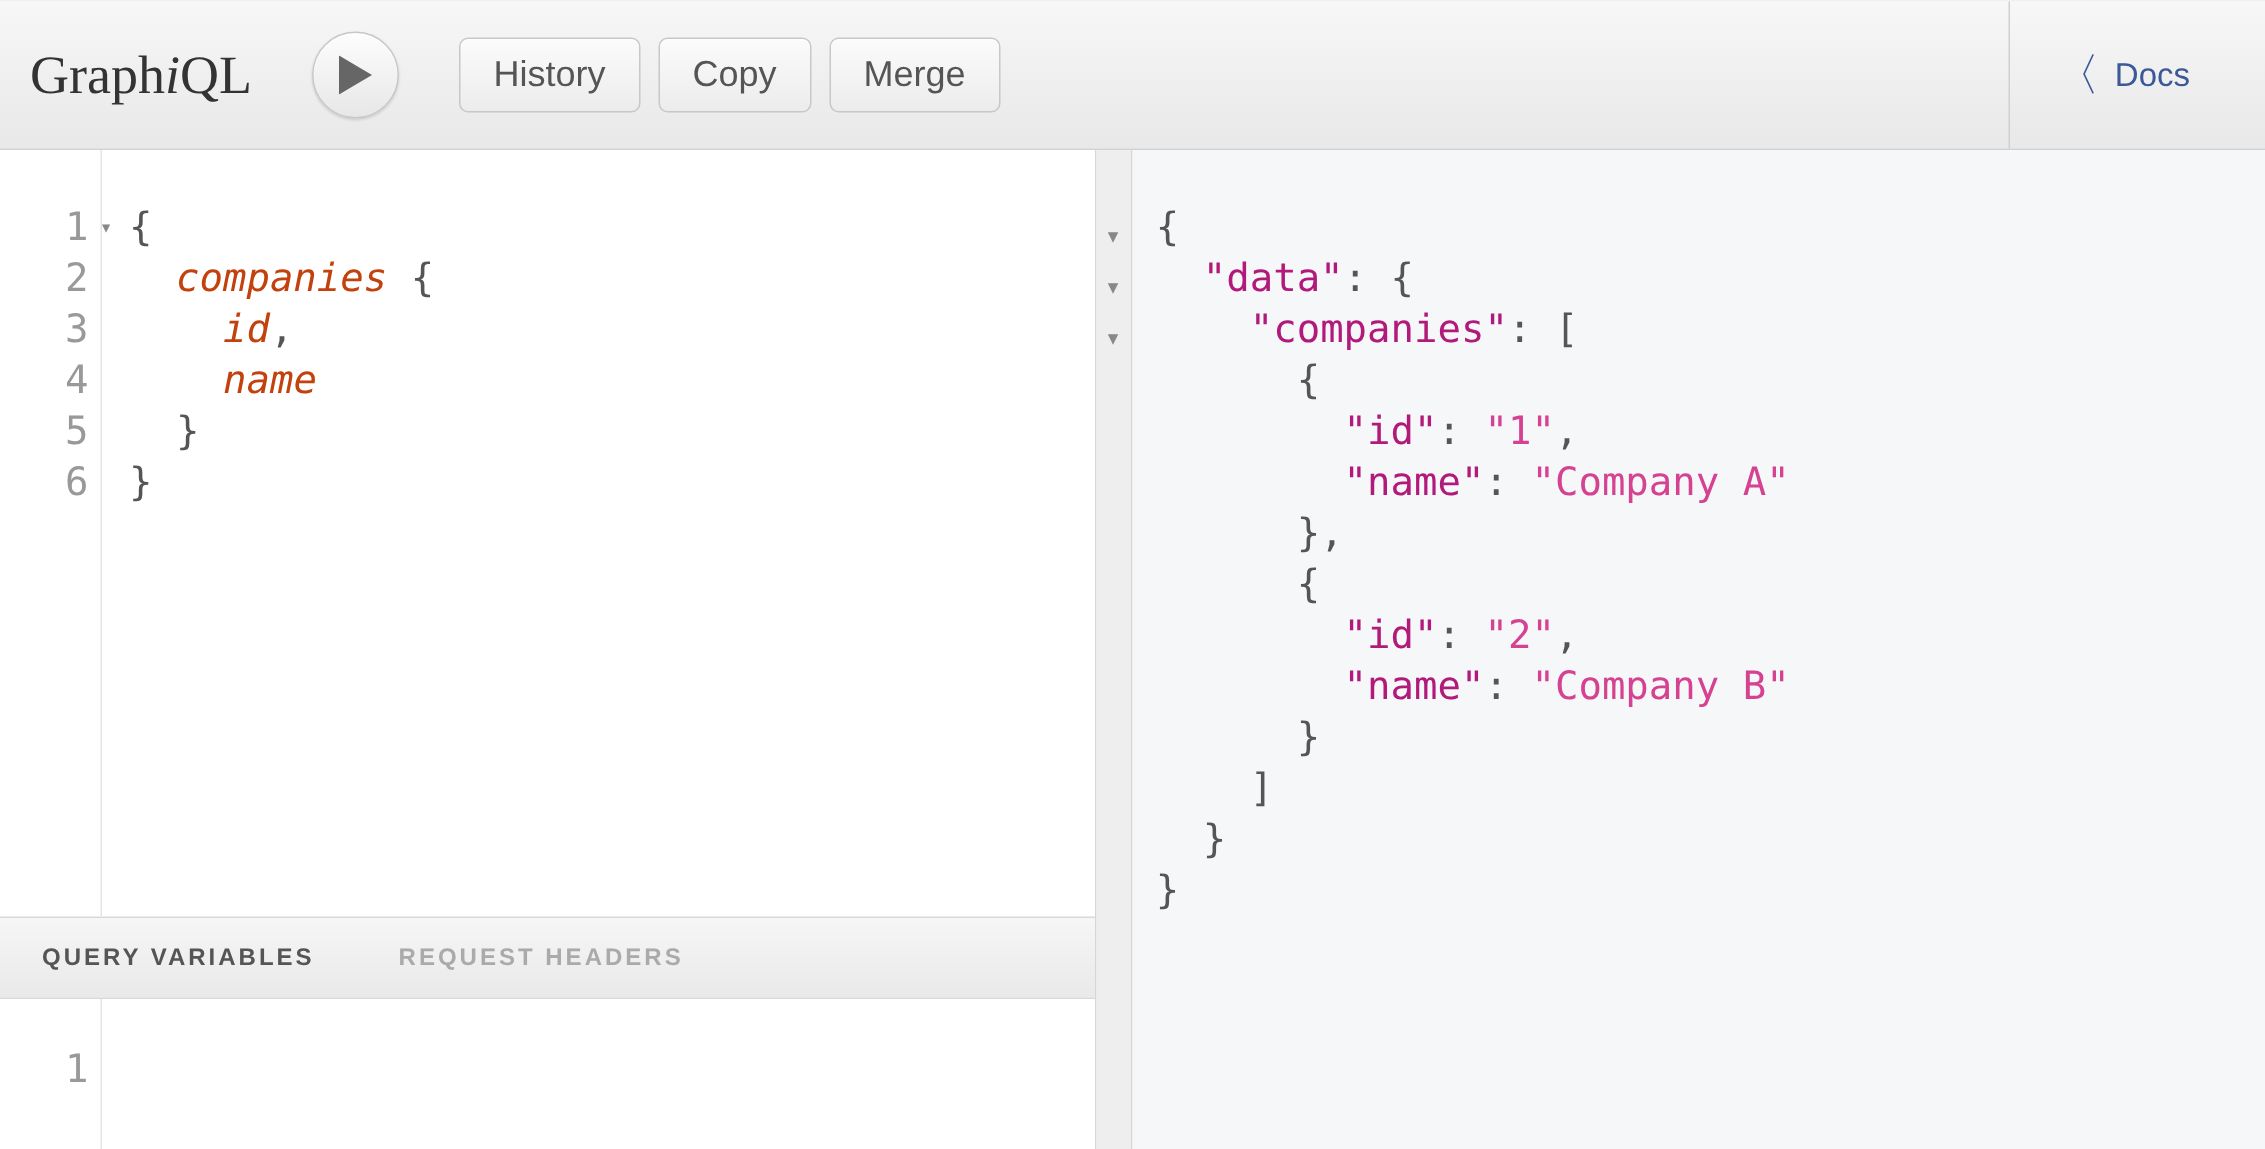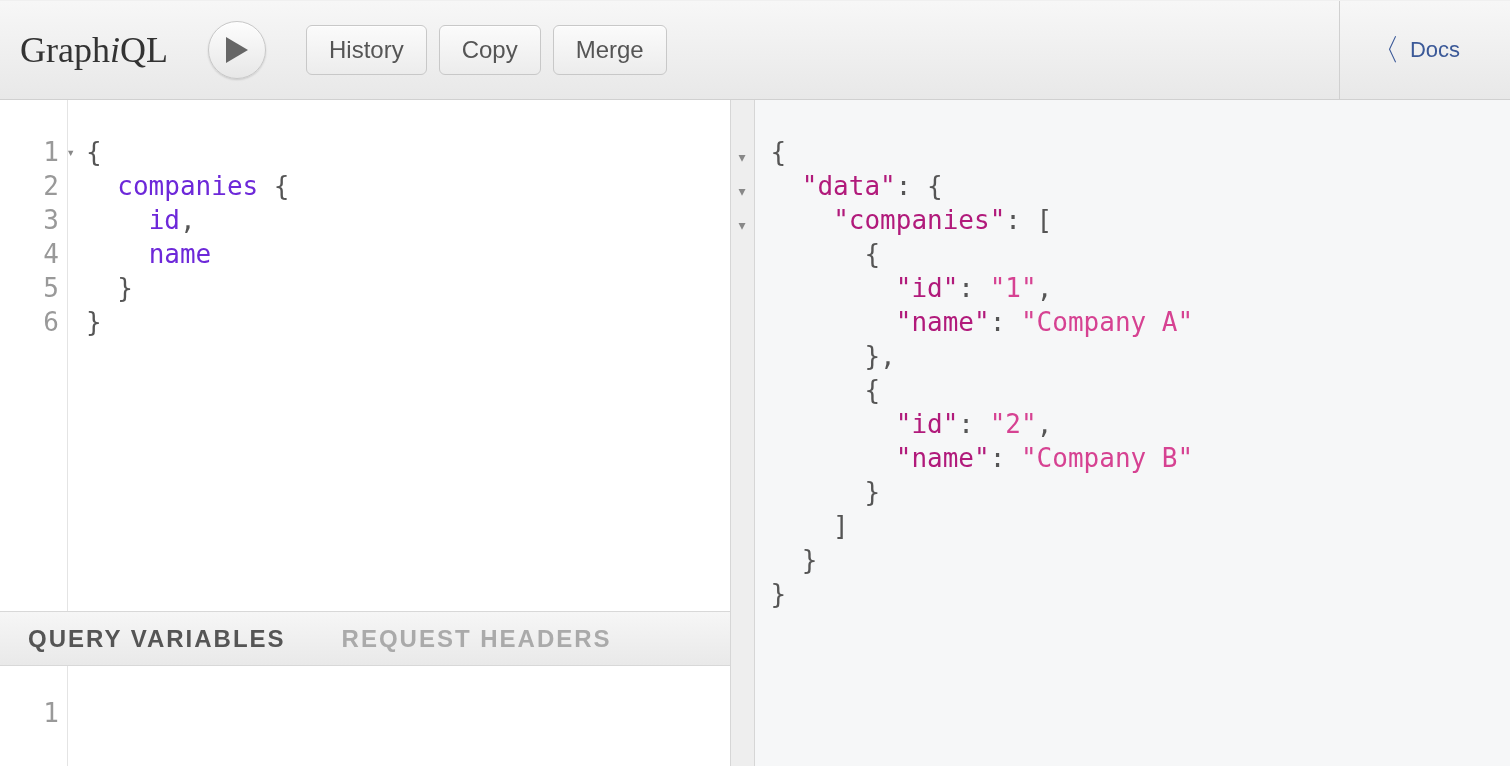--- a/index.html
+++ b/index.html
@@ -98,31 +98,31 @@
     }
     .codearea {
       flex: 1;
       padding: 35px 10px 0 18px;
       font-family: Menlo, Consolas, monospace;
       font-size: 26px;
       line-height: 34px;
       white-space: pre;
       color: #555;
     }
-    .tk-field { color: #6d28d9; }
+    .tk-field { color: #c2410c; font-style: italic; }
     .tk-punc { color: #555; }
 
     .secondary-header {
       height: 55px;
       background: linear-gradient(#f6f6f6, #e9e9e9);
       border-top: 1px solid #d8d8d8;
       border-bottom: 1px solid #d8d8d8;
       display: flex;
       align-items: center;
-      font-size: 24px;
+      font-size: 16px;
       letter-spacing: 2px;
       font-weight: 700;
     }
     .tab-item {
       padding: 0 28px;
       cursor: pointer;
     }
     .tab-item.active { color: #555; }
     .tab-item.inactive { color: #aaa; }
 

